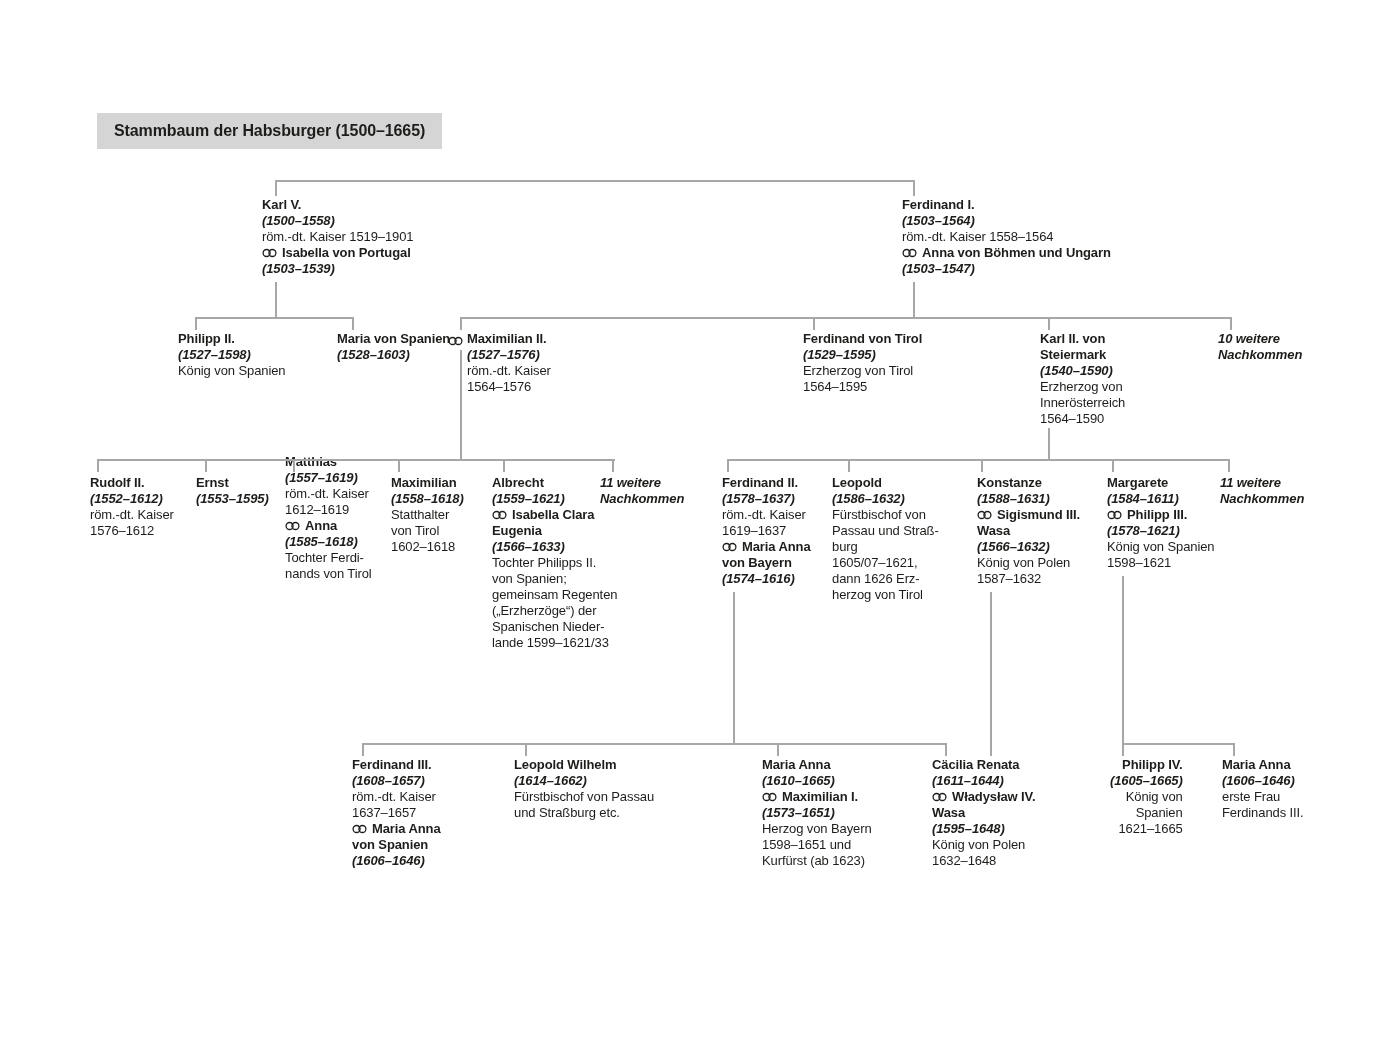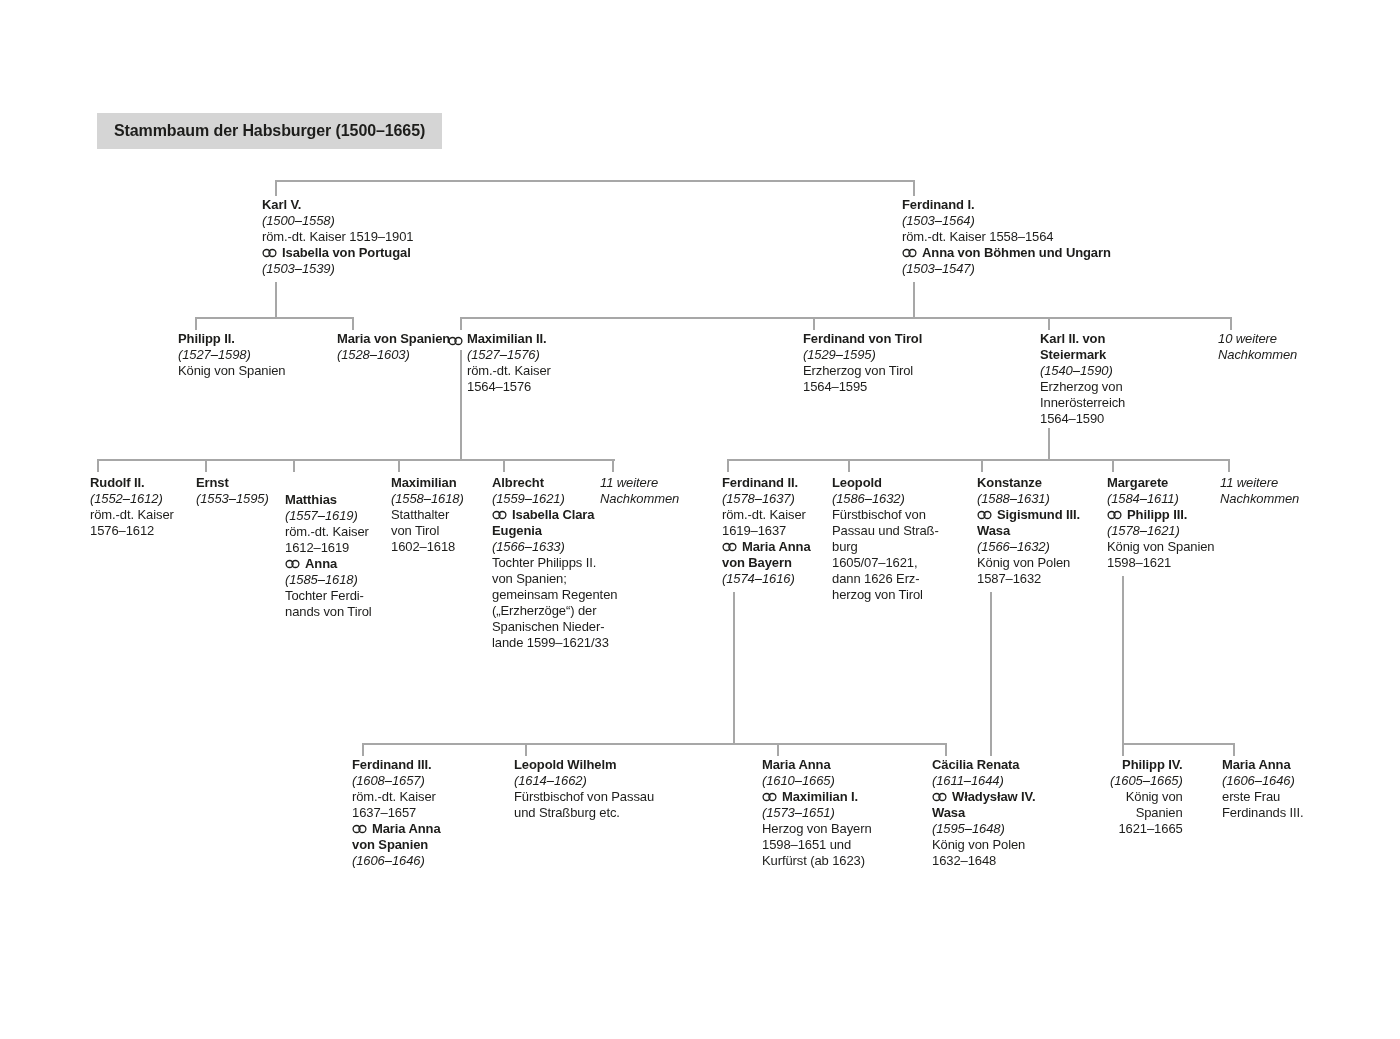--- a/index.html
+++ b/index.html
@@ -9,21 +9,21 @@
   }
   .title-box{
     position:absolute;left:97px;top:113px;width:345px;height:36px;
     background:var(--titlebg,#d5d5d5);display:flex;align-items:center;
     font-size:16px;font-weight:bold;letter-spacing:-0.1px;
     padding-left:17px;box-sizing:border-box;
   }
   .node{position:absolute;font-size:13px;line-height:16px;letter-spacing:-0.1px;}
   .ln{white-space:nowrap;}
   .b{font-weight:bold;}
-  .i{font-style:italic;}
+  .i{font-style:italic;font-weight:bold;}
   .hline,.vline{position:absolute;background:var(--line,#a7a7a7);}
   .hline{height:2px;}
   .vline{width:2px;}
   .rings{display:inline-block;vertical-align:-1px;margin-right:5px;}
   .rings-float{position:absolute;}
 </style>
 </head>
 <body>
 
 <div id="stage">
@@ -86,21 +86,21 @@
     <div class="node" style="left: 90px; top: 475px;">
       <div class="ln b"><span>Rudolf II.</span></div>
       <div class="ln i"><span>(1552–1612)</span></div>
       <div class="ln"><span>röm.-dt. Kaiser</span></div>
       <div class="ln"><span>1576–1612</span></div>
     </div>
     <div class="node" style="left: 196px; top: 475px;">
       <div class="ln b"><span>Ernst</span></div>
       <div class="ln i"><span>(1553–1595)</span></div>
     </div>
-    <div class="node" style="left: 285px; top: 492px;">
+    <div class="node" style="left: 285px; top: 454px;">
       <div class="ln b"><span>Matthias</span></div>
       <div class="ln i"><span>(1557–1619)</span></div>
       <div class="ln"><span>röm.-dt. Kaiser</span></div>
       <div class="ln"><span>1612–1619</span></div>
       <div class="ln b"><svg width="15" height="10" viewBox="0 0 15 10" class="rings">
           <circle cx="4.6" cy="5" r="3.5" fill="none" stroke="#1d1d1b" stroke-width="1.3"></circle>
           <circle cx="10.4" cy="5" r="3.5" fill="none" stroke="#1d1d1b" stroke-width="1.3"></circle>
         </svg><span>Anna</span></div>
       <div class="ln i"><span>(1585–1618)</span></div>
       <div class="ln"><span>Tochter Ferdi-</span></div>

